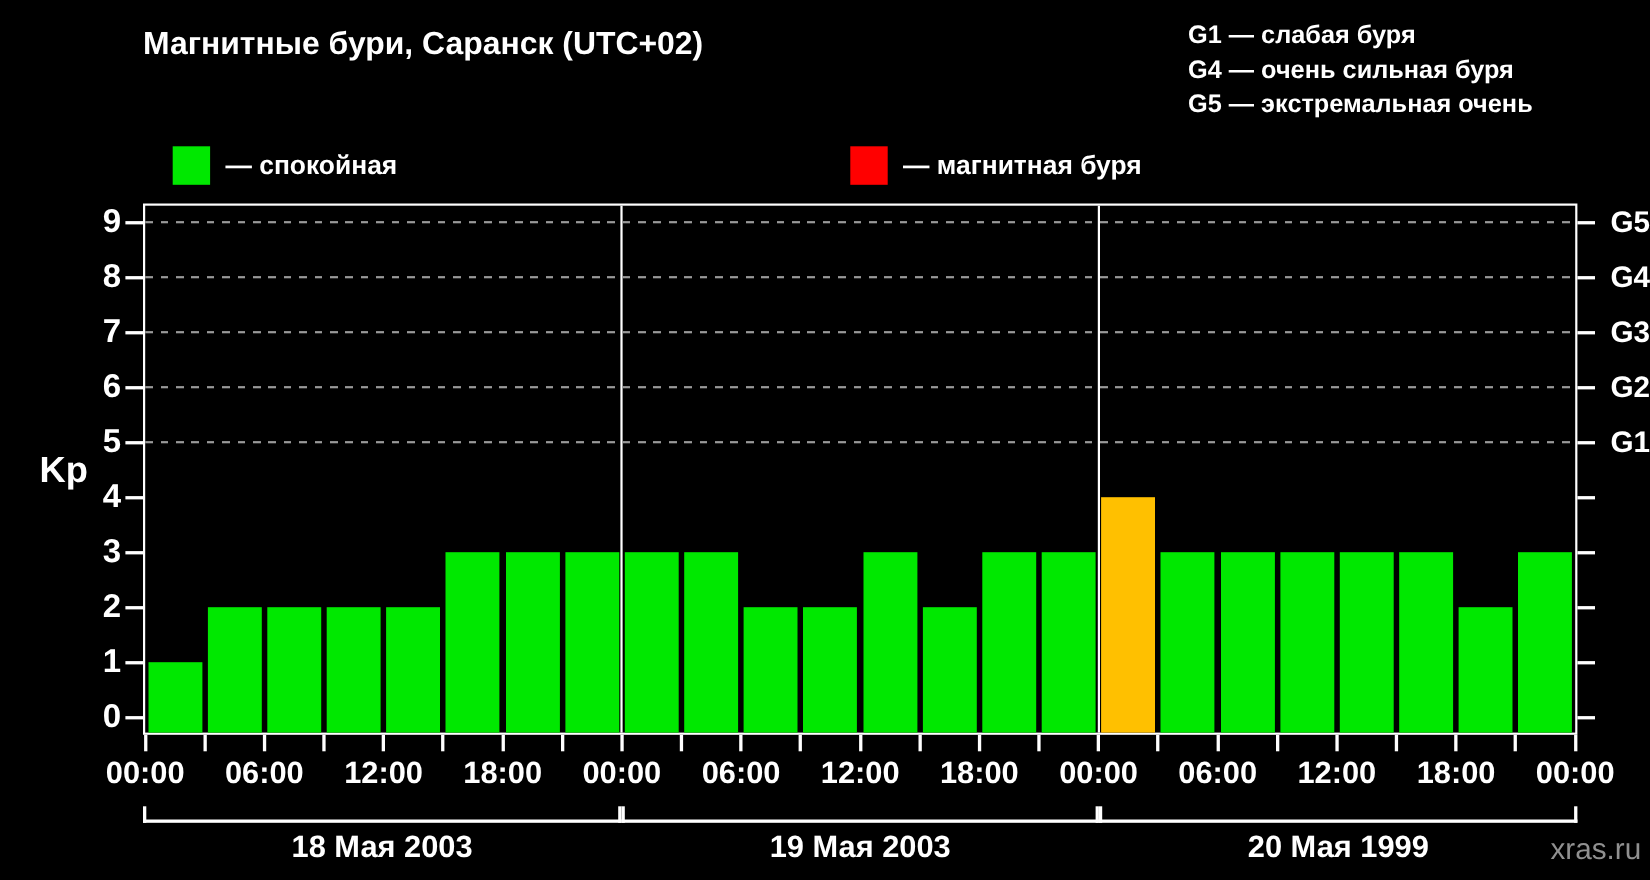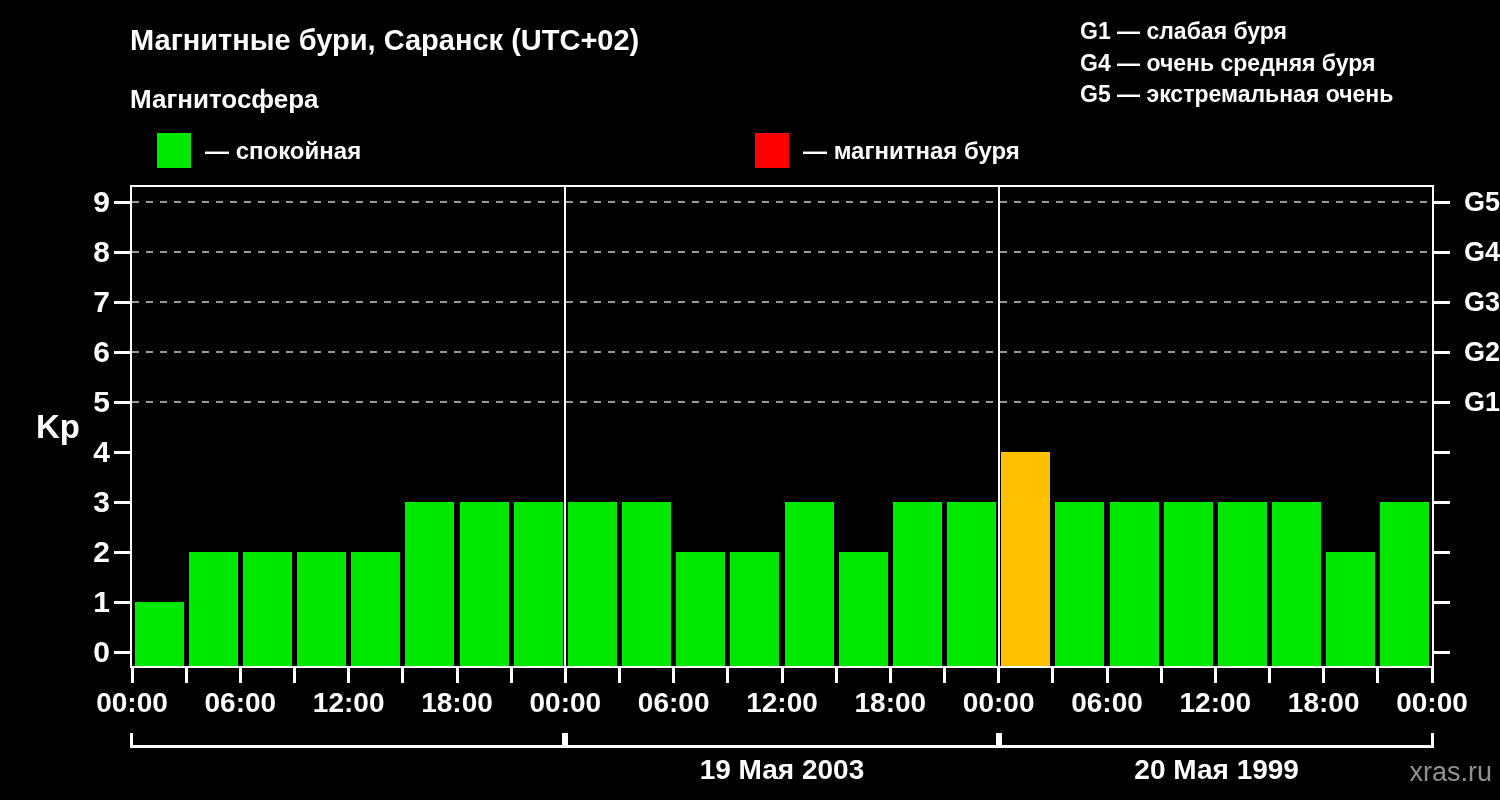--- a/index.html
+++ b/index.html
@@ -37,34 +37,33 @@
   .datelab{top:753px;height:34px;line-height:34px;text-align:center;
     font-size:28px;font-weight:700;}
   .watermark{top:757px;right:8px;font-size:27px;font-weight:400;}
 </style>
 </head>
 <body>
 
 <div class="screen">
 
   <div class="abs title">Магнитные бури, Саранск (UTC+02)</div>
-  <div class="abs subtitle">Магнитосфера</div>
 
   <div class="abs legend-item" style="left:129px">
     <span class="swatch" style="background: rgb(0, 232, 0);"></span>
     <span class="legend-label">— спокойная</span>
   </div>
-  <div class="abs legend-item" style="left:727px">
+  <div class="abs legend-item" style="left:745px">
     <span class="swatch" style="background: rgb(255, 0, 0);"></span>
     <span class="legend-label">— магнитная буря</span>
   </div>
 
   <div class="abs g-legend" id="g-legend">
       <div class="g-legend-line">G1 — слабая буря</div>
-      <div class="g-legend-line">G4 — очень средняя буря</div>
+      <div class="g-legend-line">G4 — очень сильная буря</div>
       <div class="g-legend-line">G5 — экстремальная очень</div>
     </div>
 
   <div class="abs kp-label">Kp</div>
 
   <div class="abs plot" id="plot">
       <div class="gridline" style="top: 214px;"></div>
       <div class="gridline" style="top: 164px;"></div>
       <div class="gridline" style="top: 114px;"></div>
       <div class="gridline" style="top: 64px;"></div>
@@ -165,20 +164,21 @@
       <div class="abs xtick" style="left: 1159.67px; top: 668px;"></div>
       <div class="abs xtick" style="left: 1213.83px; top: 668px;"></div>
       <div class="abs xlab" style="left: 1155.33px;">12:00</div>
       <div class="abs xtick" style="left: 1268px; top: 668px;"></div>
       <div class="abs xtick" style="left: 1322.17px; top: 668px;"></div>
       <div class="abs xlab" style="left: 1263.67px;">18:00</div>
       <div class="abs xtick" style="left: 1376.33px; top: 668px;"></div>
       <div class="abs xtick" style="left: 1430.5px; top: 668px;"></div>
       <div class="abs xlab" style="left: 1372px;">00:00</div>
       <div class="abs bracket" style="left: 130px; width: 434.667px;"></div>
+      <div class="abs datelab" style="left: 130px; width: 434.667px;">18 Мая 2003</div>
       <div class="abs bracket" style="left: 564.667px; width: 434.667px;"></div>
       <div class="abs datelab" style="left: 564.667px; width: 434.667px;">19 Мая 2003</div>
       <div class="abs bracket" style="left: 999.333px; width: 434.667px;"></div>
       <div class="abs datelab" style="left: 999.333px; width: 434.667px;">20 Мая 1999</div>
     </div>
 
   <div class="abs watermark" style="color: rgb(144, 144, 144);">xras.ru</div>
 </div>
 
 </body></html>

